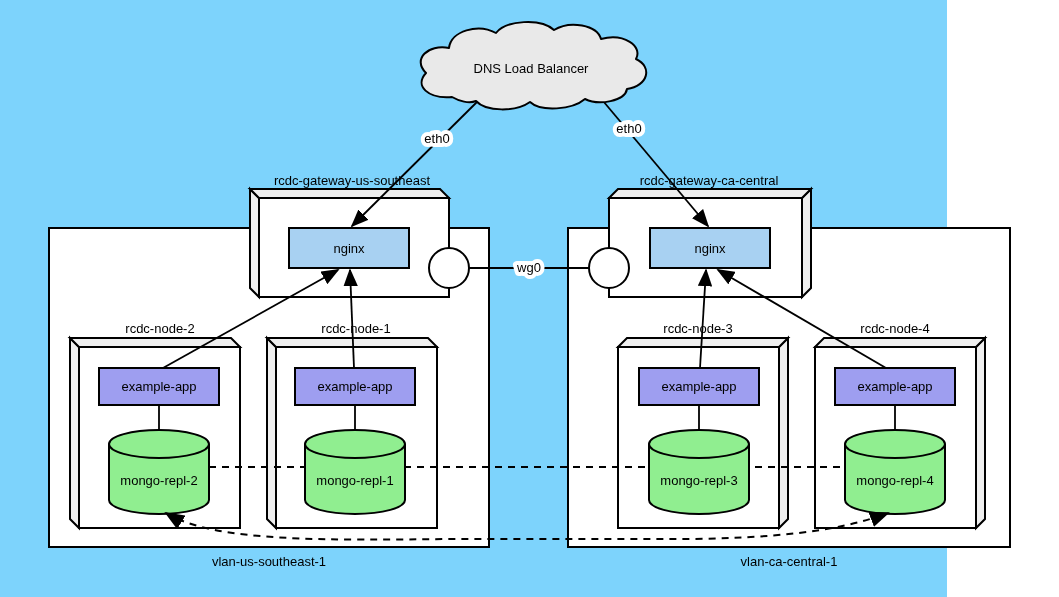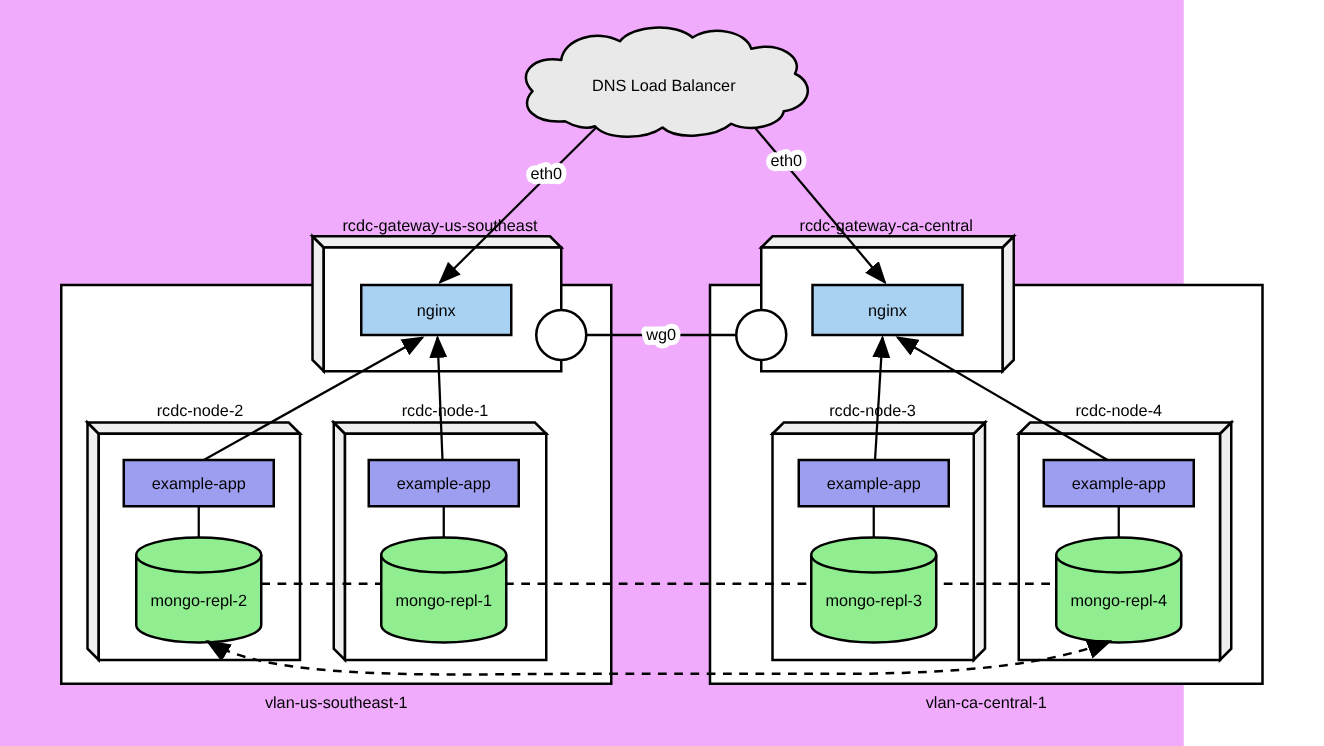--- a/index.html
+++ b/index.html
@@ -1,16 +1,16 @@
 <!DOCTYPE html>
 <html><head>
 <meta charset="utf-8">
 <style>
   html,body { margin:0; padding:0; background:#ffffff; }
-  .stage { width:947px; height:597px; position:relative; background:#f0abfc; }
+  .stage { width:947px; height:597px; position:relative; background:#7dd3fc; }
   text { font-family:"Liberation Sans", sans-serif; font-size:13px; fill:#000; }
   .lbl { text-anchor:middle; }
   .halo { paint-order:stroke; stroke:#ffffff; stroke-width:8px; stroke-linejoin:round; }
   .s  { stroke:#000000; stroke-width:2; }
   .s15{ stroke:#000000; stroke-width:1.8; }
   .nofill { fill:none; }
   .dashed { stroke-dasharray:7 6; }
 </style>
 </head>
 <body>

